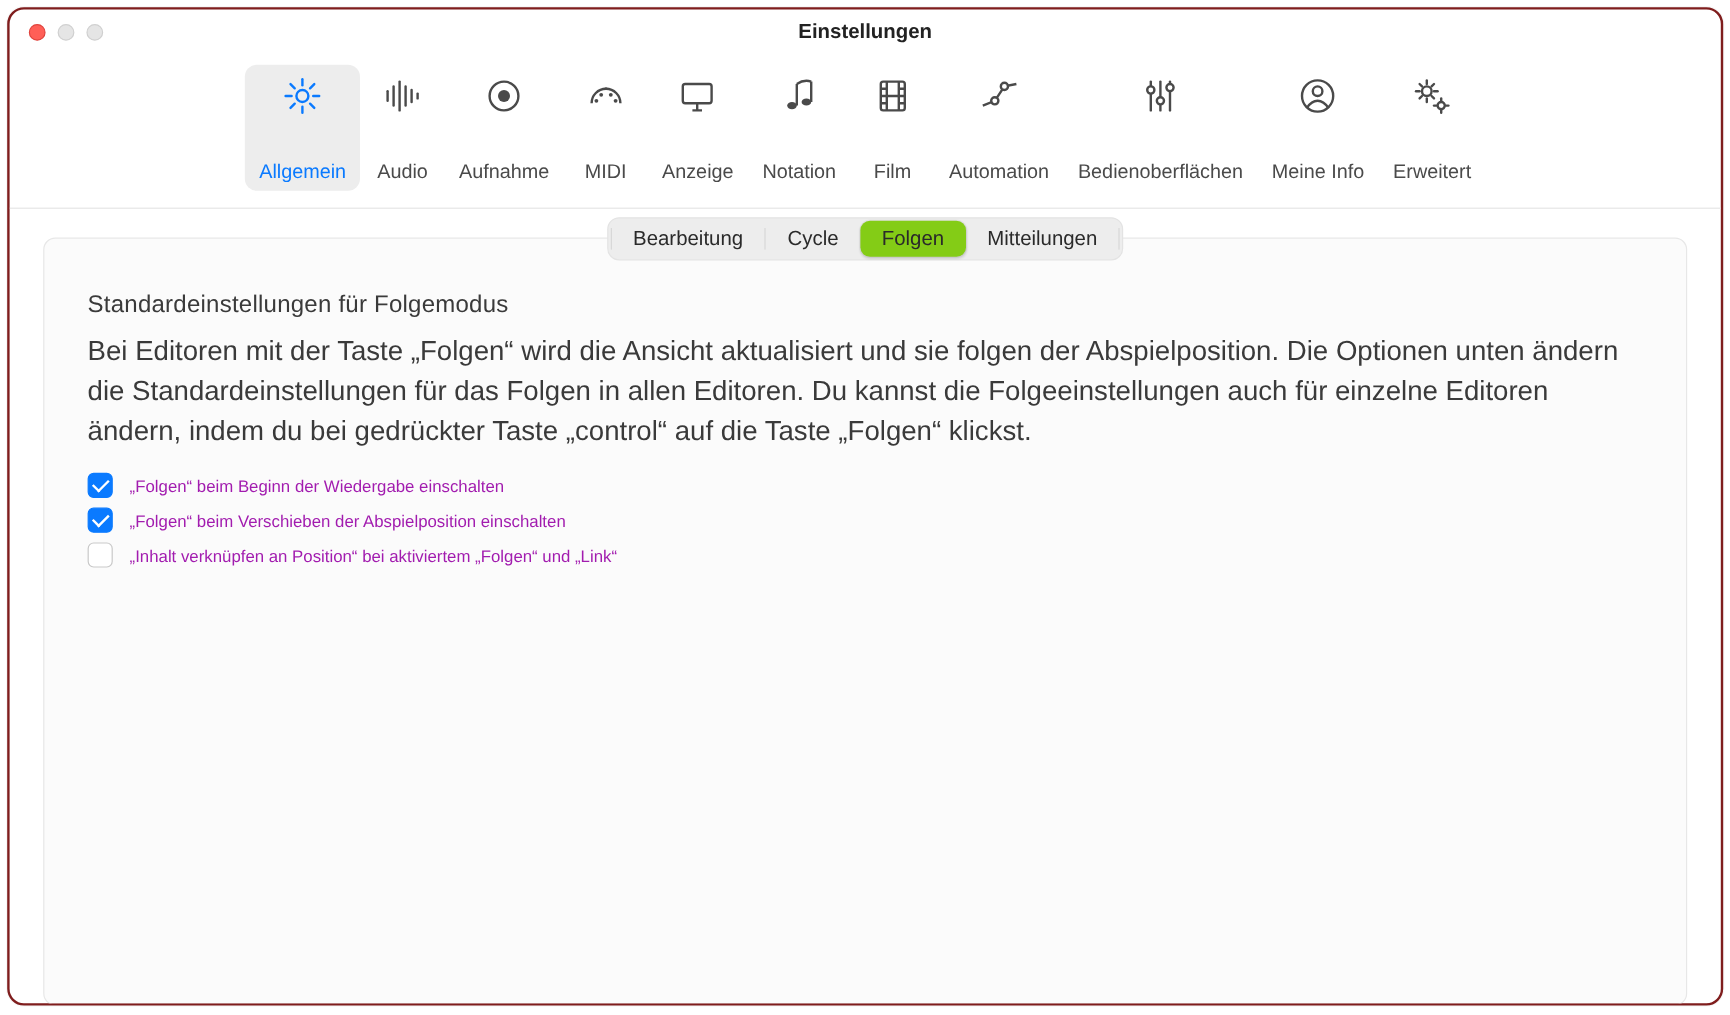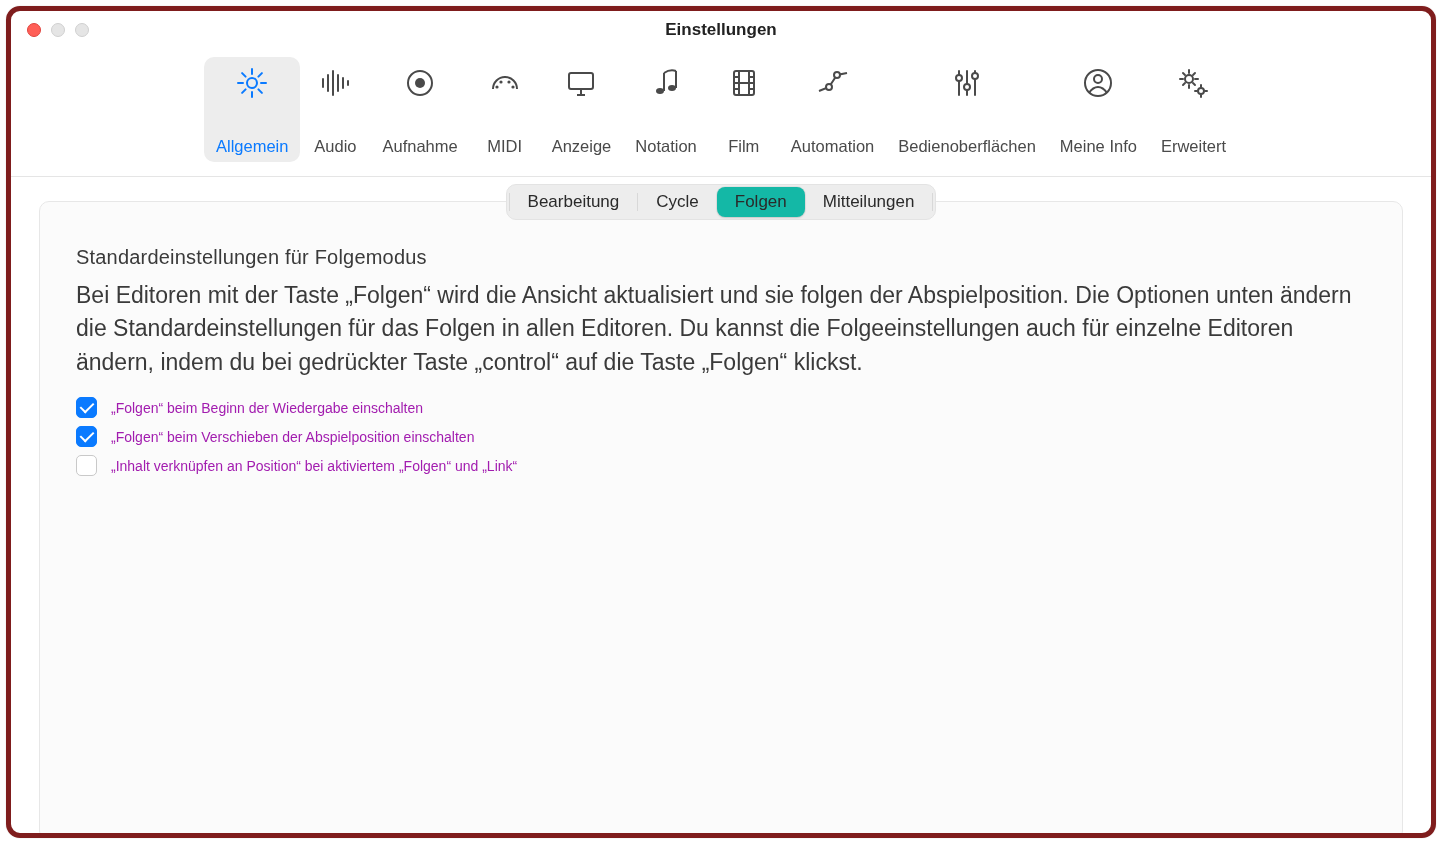--- a/index.html
+++ b/index.html
@@ -1,18 +1,18 @@
 <!DOCTYPE html>
 <html><head>
 <meta charset="utf-8">
 <style>
   * { box-sizing: border-box; margin: 0; padding: 0; }
   html, body { width: 1442px; height: 846px; font-family: -apple-system, "Helvetica Neue", Arial, sans-serif; background:#fff; }
   .window {
-    width: 1430px; height: 832px; margin: 6px; border: 5px solid #7f1d1d; border-radius: 14px;
+    width: 1430px; height: 832px; margin: 6px; border: 2px solid #7f1d1d; border-radius: 14px;
     background: #fff; position: relative; overflow: hidden;
     box-shadow: 0 0 0 1px rgba(0,0,0,0.03);
   }
   .titlebar {
     height: 38px; display:flex; align-items:center; justify-content:center;
     position:relative; border-bottom: 0;
   }
   .traffic { position:absolute; left:16px; top:12px; display:flex; gap:10px; }
   .tl { width:14px; height:14px; border-radius:50%; }
   .tl.red { background:#ff5f57; border:0.5px solid #e0443e; }
@@ -40,21 +40,21 @@
     position:relative;
   }
   .segbar-wrap { display:flex; justify-content:center; margin-top:-18px; }
   .segbar {
     display:flex; background:#ededed; border:1px solid #e3e3e3; border-radius:10px;
     padding:2px; font-size:17px; color:#2a2a2a;
   }
   .seg {
     padding: 5px 18px; border-radius:8px; cursor:default; white-space:nowrap;
   }
-  .seg.active { background:#14b8a6; box-shadow:0 1px 2px rgba(0,0,0,0.12), 0 0 0 1px rgba(0,0,0,0.04); }
+  .seg.active { background:#84cc16; box-shadow:0 1px 2px rgba(0,0,0,0.12), 0 0 0 1px rgba(0,0,0,0.04); }
   .seg-sep { width:1px; background:#d8d8d8; margin:6px 0; }
   .inner { padding: 26px 36px; }
   .section-title { font-size:20px; color:#3a3a3a; font-weight:500; margin-bottom:10px; letter-spacing:.2px;}
   .desc { font-size:23px; color:#3a3a3a; line-height:1.45; margin-bottom:18px; max-width: 1300px;}
   .check-row { display:flex; align-items:center; gap:14px; margin:8px 0; }
   .chk {
     width:21px; height:21px; border-radius:5px; border:1px solid #c9c9c9; background:#fff;
     display:flex; align-items:center; justify-content:center; flex:0 0 21px;
   }
   .chk.checked { background:#0a7aff; border-color:#0a7aff; }

